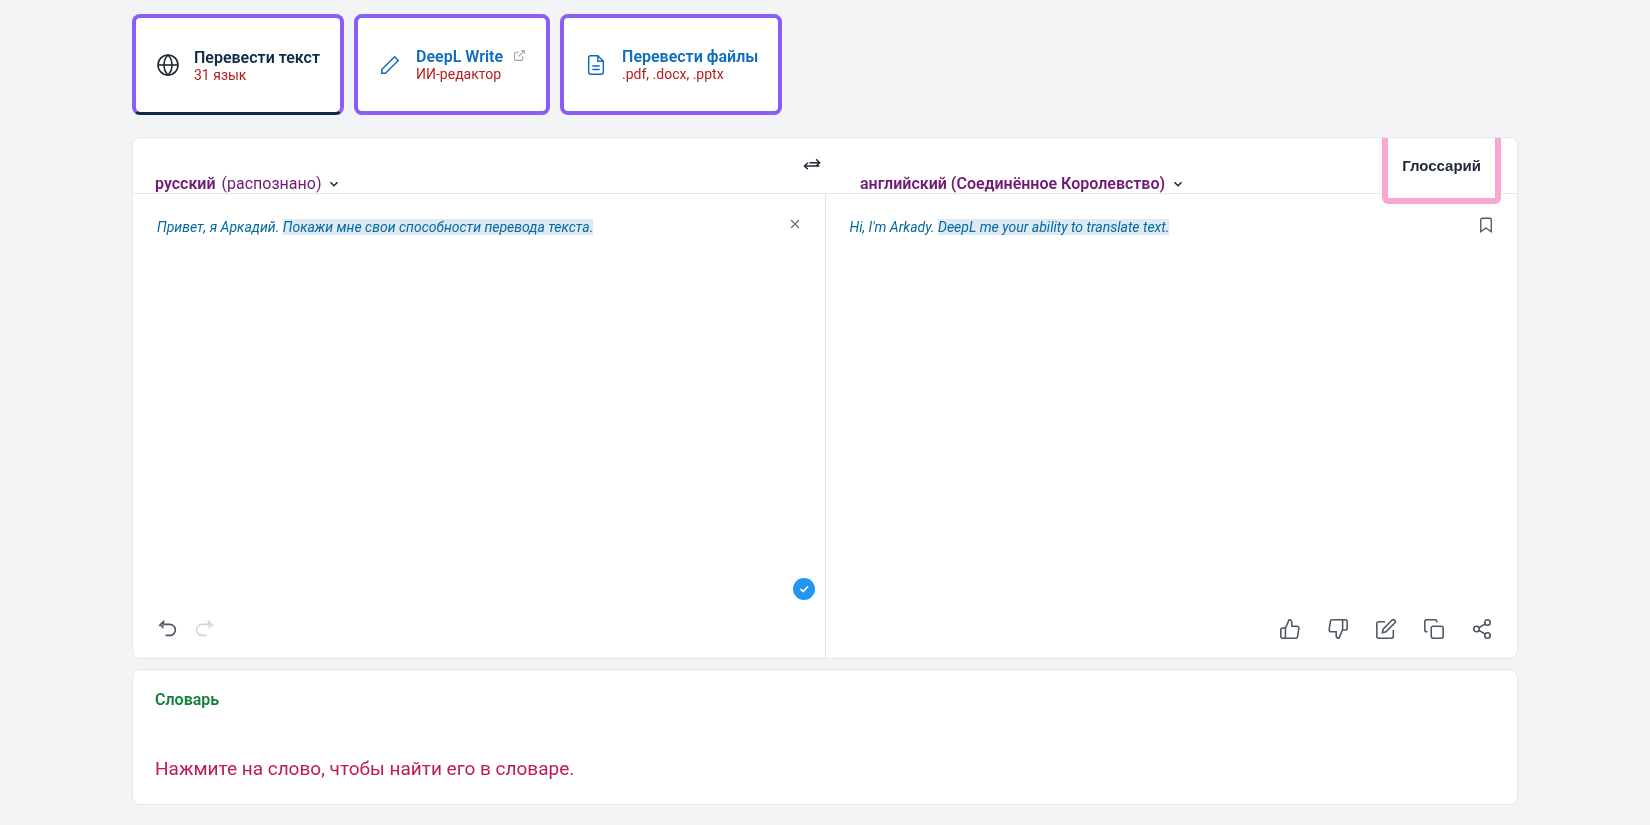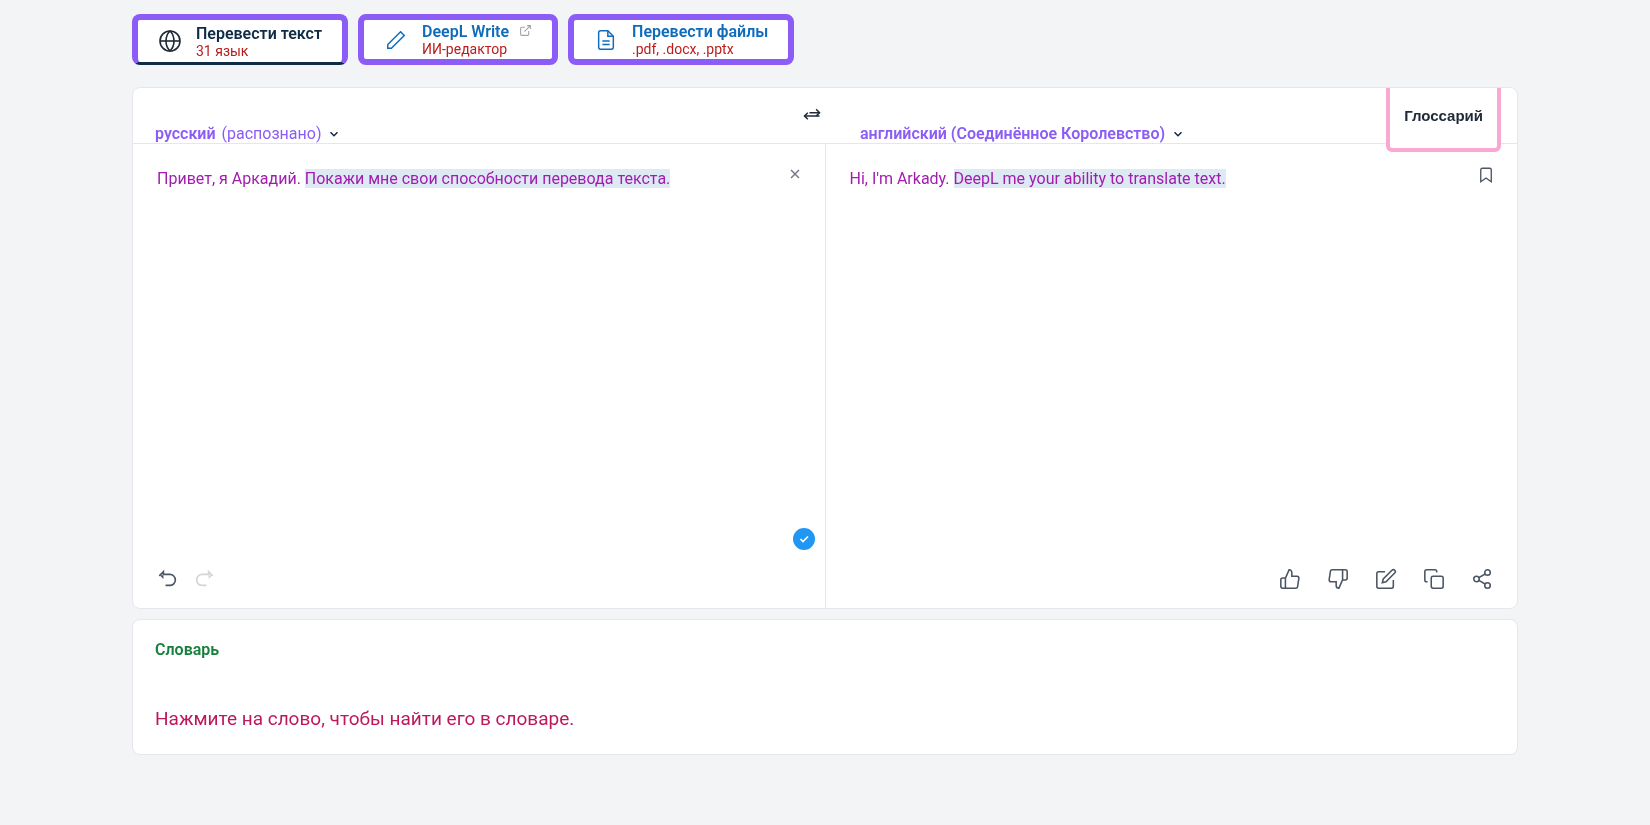--- a/index.html
+++ b/index.html
@@ -17,23 +17,23 @@
     .tabs-row {
       display: flex;
       gap: 10px;
       padding: 14px 0 0 132px;
     }
     .tab {
       display: flex;
       align-items: center;
       gap: 14px;
       background: #fff;
-      border: 6px solid #8b5cf6;
+      border: 4px solid #8b5cf6;
       border-radius: 8px;
-      padding: 2px 20px;
+      padding: 29px 20px;
       cursor: pointer;
     }
     .tab.active {
       border-bottom: 3px solid #0f2b46;
     }
     .tab-icon {
       width: 24px;
       height: 24px;
       display: flex;
       align-items: center;
@@ -88,21 +88,21 @@
       align-items: center;
       padding-left: 32px;
       padding-right: 16px;
     }
     .lang-select {
       display: flex;
       align-items: center;
       gap: 6px;
       cursor: pointer;
       font-size: 16px;
-      color: #8b5cf6;
+      color: #701a75;
       font-weight: 600;
       margin-top: 36px;
     }
     .lang-suffix {
       font-weight: 400;
     }
     .chevron-down {
       width: 14px;
       height: 14px;
       display: flex;
@@ -113,21 +113,21 @@
       width: 32px;
       height: 32px;
       display: flex;
       align-items: center;
       justify-content: center;
       cursor: pointer;
       color: #1f2937;
     }
     .glossary-btn {
       margin-left: auto;
-      border: 4px solid #f9a8d4;
+      border: 6px solid #f9a8d4;
       border-radius: 6px;
       padding: 24px 14px;
       font-size: 15px;
       font-weight: 600;
       color: #1f2937;
       background: #fff;
       cursor: pointer;
     }
     .panels {
       display: flex;
@@ -139,23 +139,24 @@
       padding: 22px 24px 18px;
       display: flex;
       flex-direction: column;
       position: relative;
     }
     .panel-left {
       border-right: 1px solid #e5e7eb;
     }
     .text-area {
       flex: 1;
-      font-size: 16px;
+      font-size: 14px;
       line-height: 1.65;
-      color: #a21caf;
+      color: #0369a1;
+      font-style: italic;
     }
     .hl {
       background: #dde9f3;
     }
     .close-btn {
       position: absolute;
       top: 22px;
       right: 22px;
       color: #6b7280;
       cursor: pointer;

